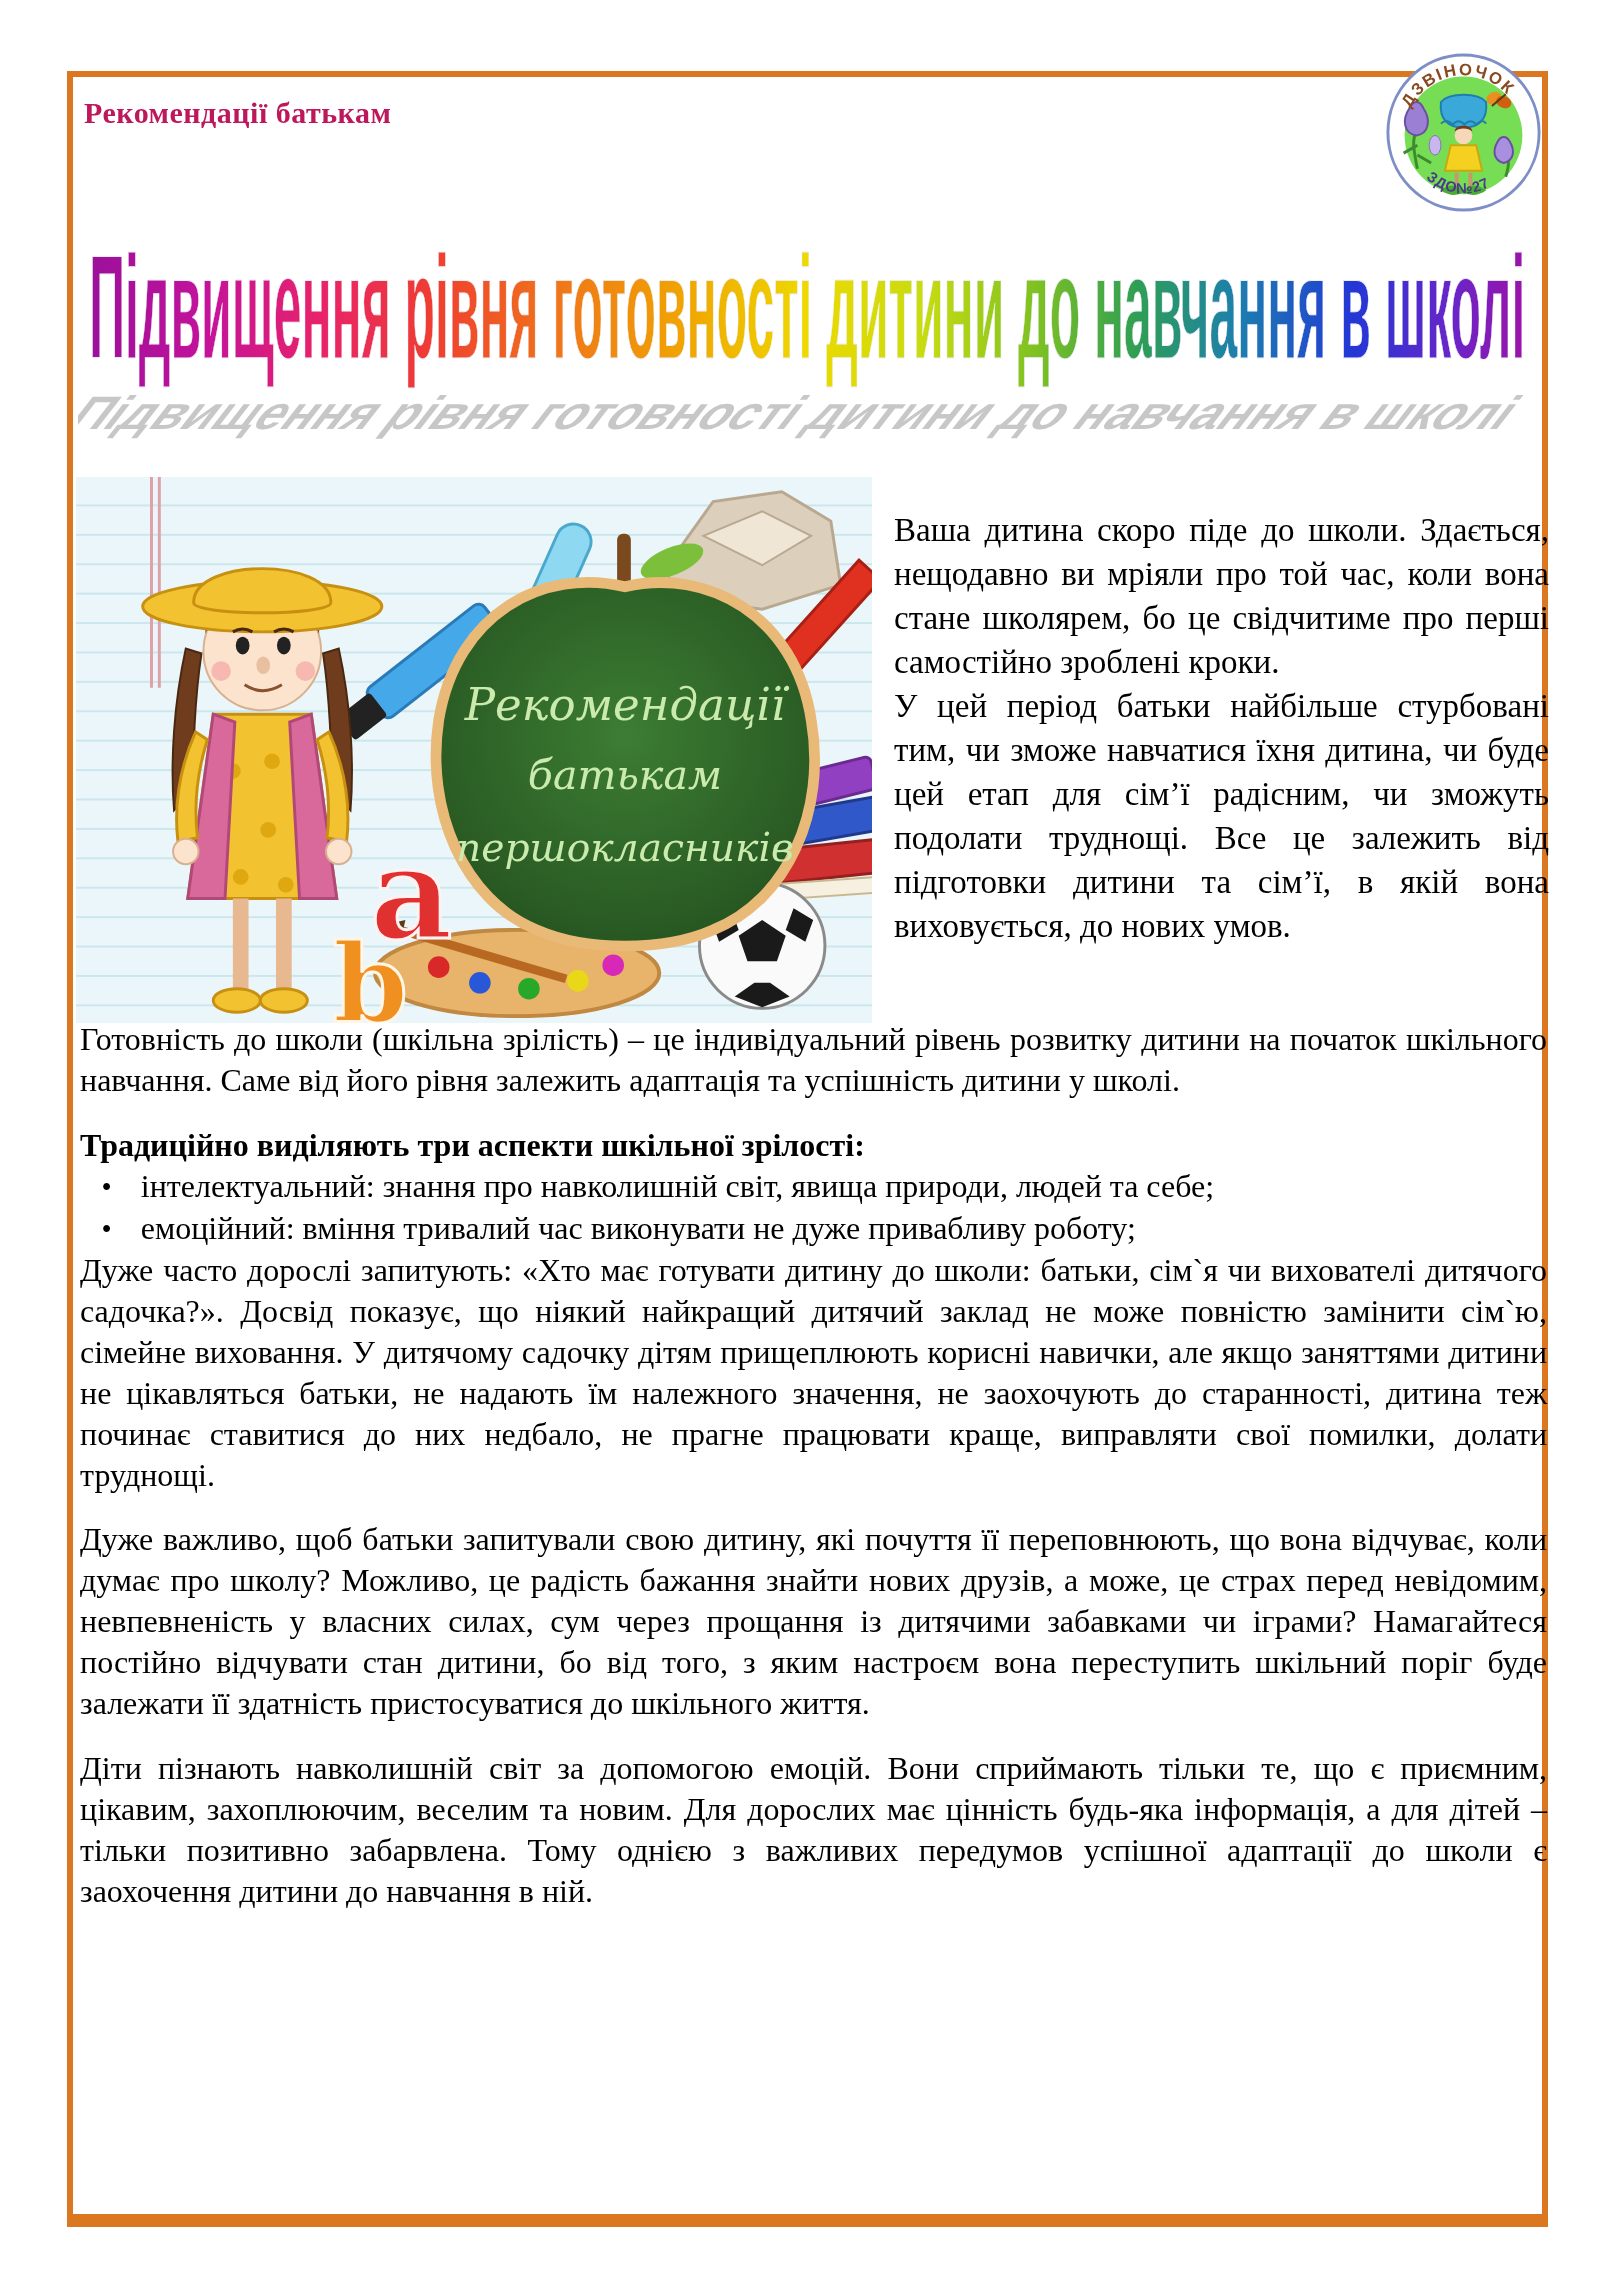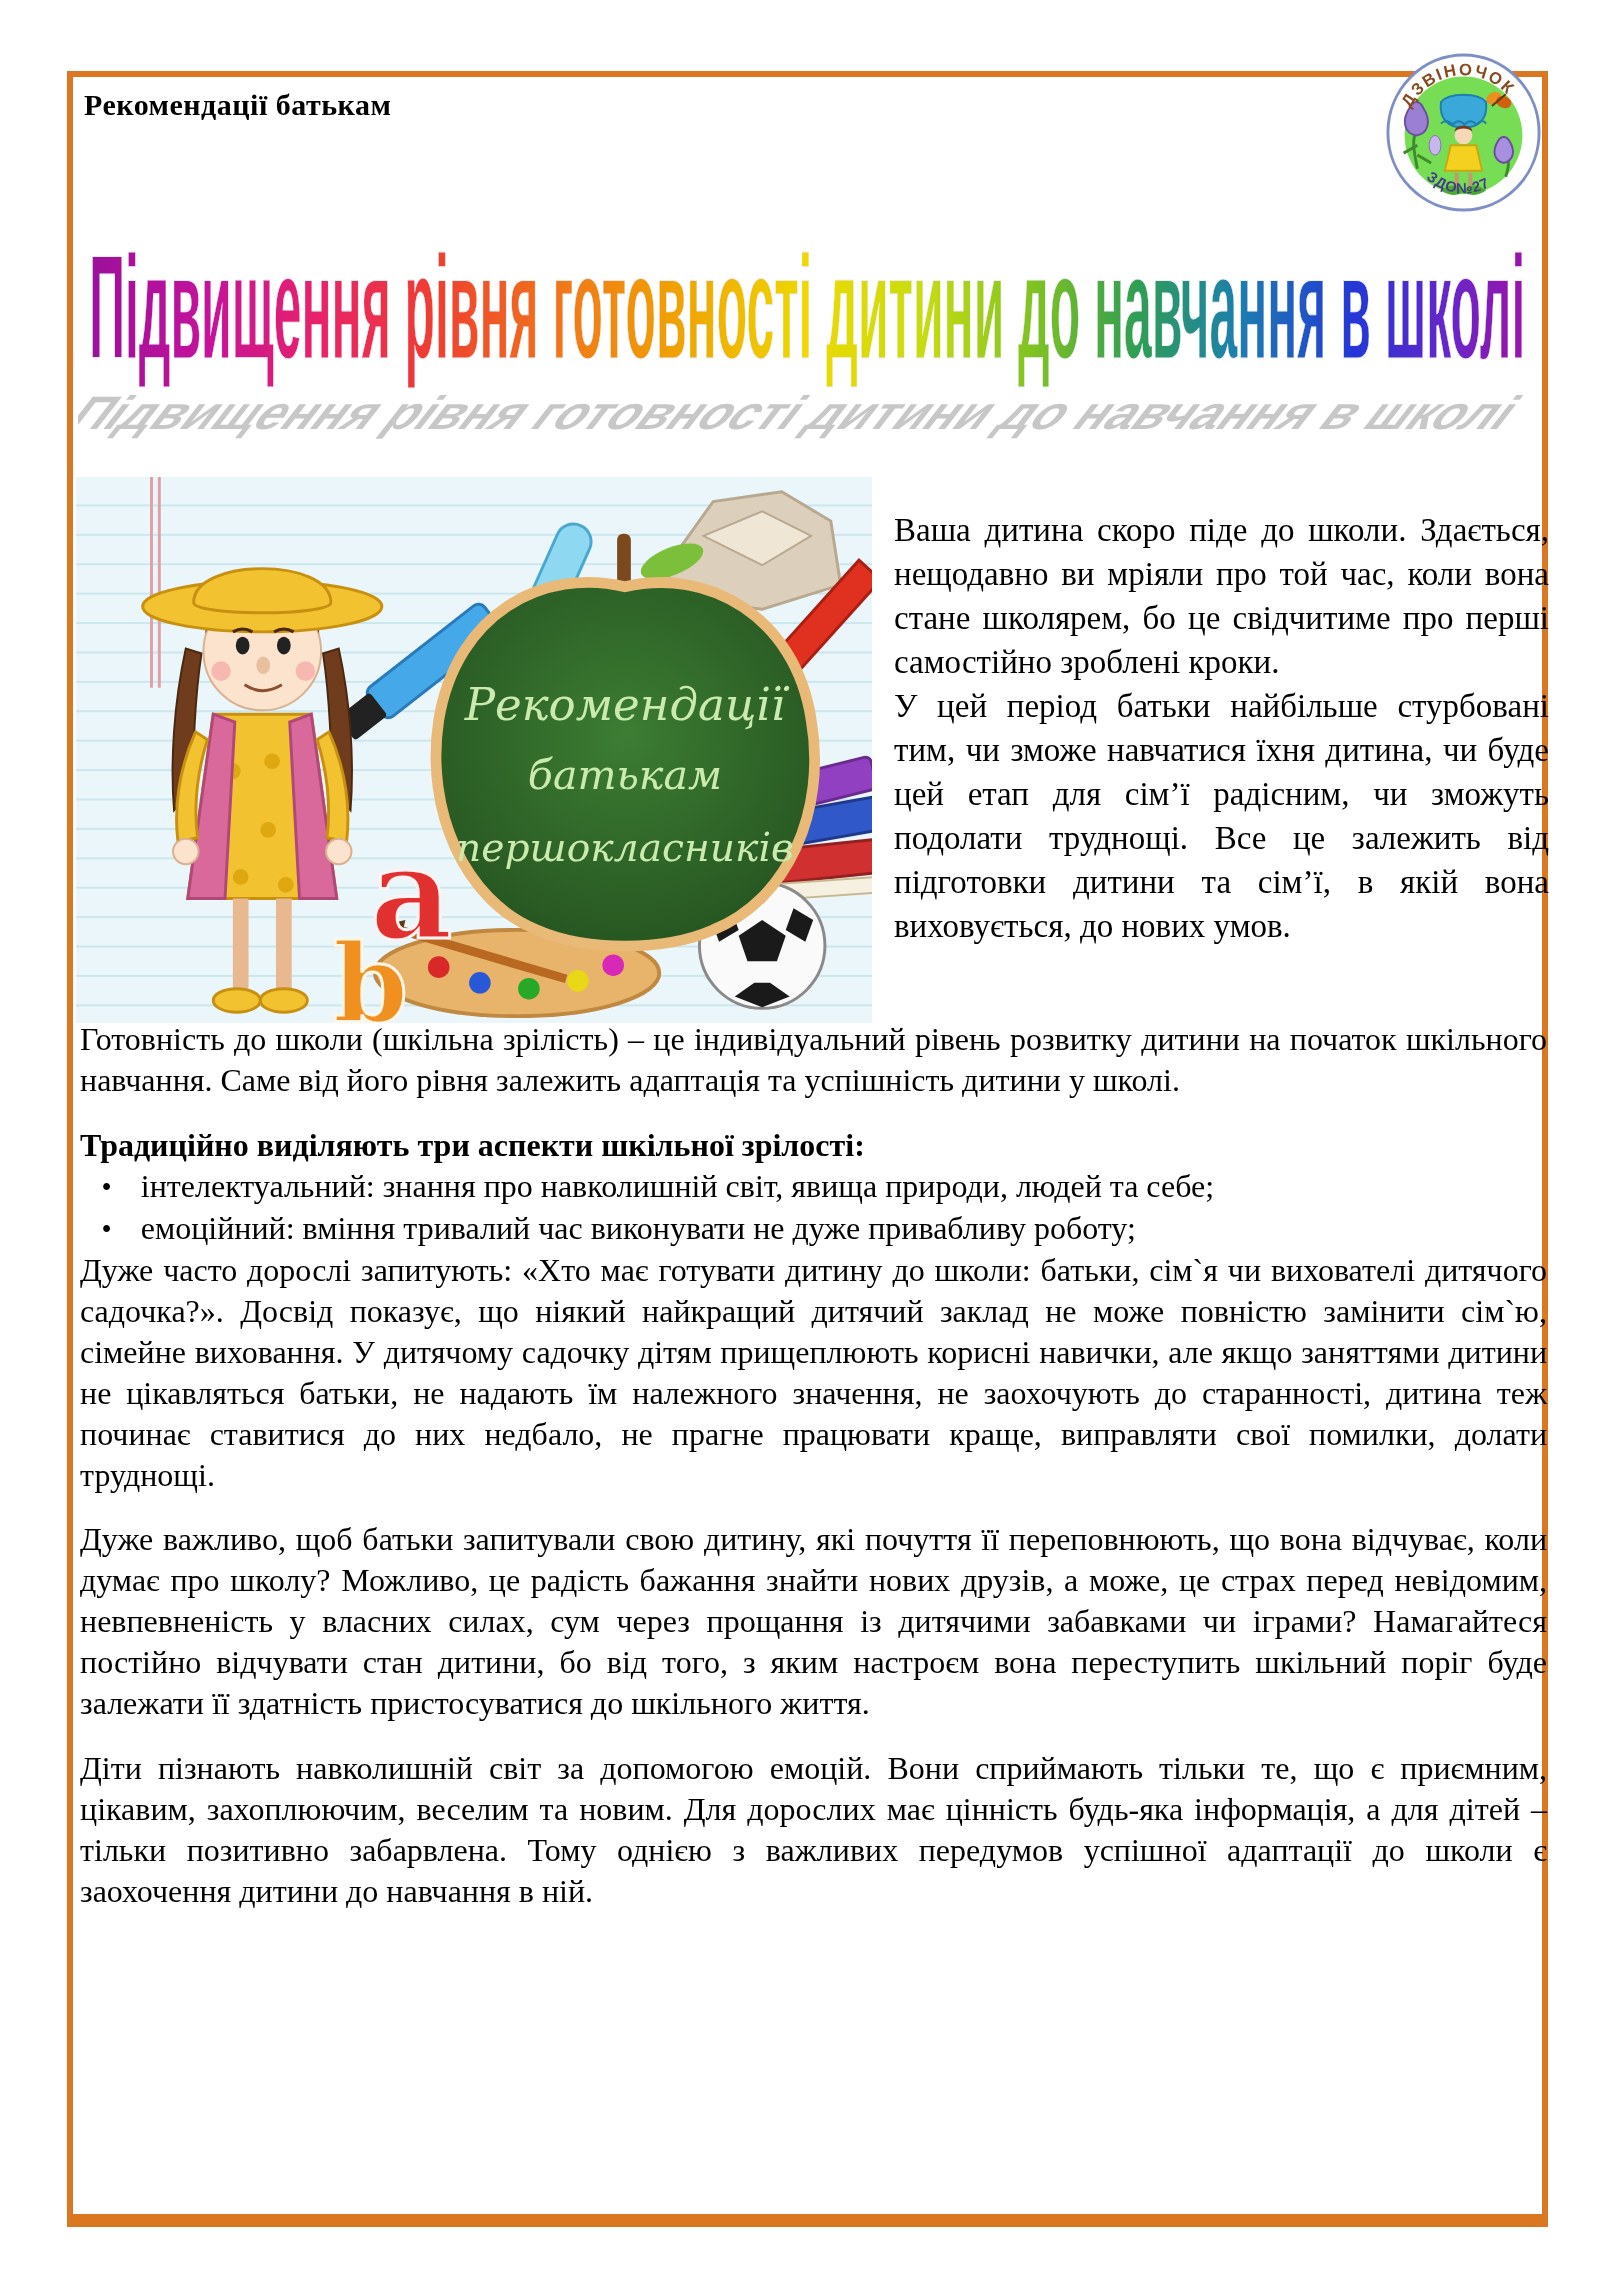--- a/index.html
+++ b/index.html
@@ -6,22 +6,22 @@
   body{
     width:1621px;height:2293px;position:relative;background:#ffffff;
     font-family:"Liberation Serif", serif;color:#000;overflow:hidden;
   }
   .frame{
     position:absolute;left:67px;top:71px;width:1481px;height:2156px;
     border:6.9px solid #DB7621;border-bottom-width:13.7px;box-sizing:border-box;
     background:transparent;
   }
   .header{
-    position:absolute;left:84px;top:88px;
-    font-size:30px;font-weight:bold;color:#000000;letter-spacing:0.5px;
+    position:absolute;left:84px;top:96px;
+    font-size:30px;font-weight:bold;color:#be185d;letter-spacing:0.5px;
   }
   .logo{position:absolute;left:1384px;top:51px;width:159px;height:163px;z-index:5;}
   .title-wrap{position:absolute;left:78px;top:243px;width:1478px;height:225px;}
   .illustration{position:absolute;left:76px;top:477px;width:796px;height:546px;}
   .rightcol{
     position:absolute;left:894px;top:508px;width:655px;
     font-size:33px;line-height:44px;text-align:justify;
   }
   .rightcol p{margin:0;}
   .rightcol p + p{}

